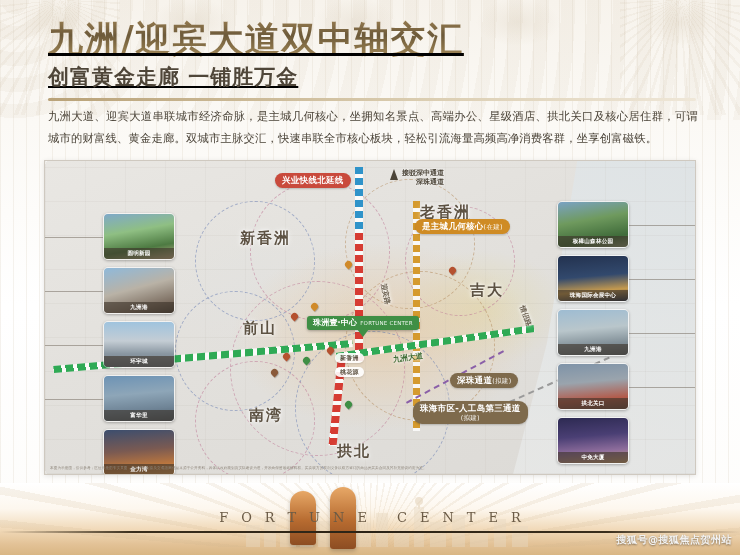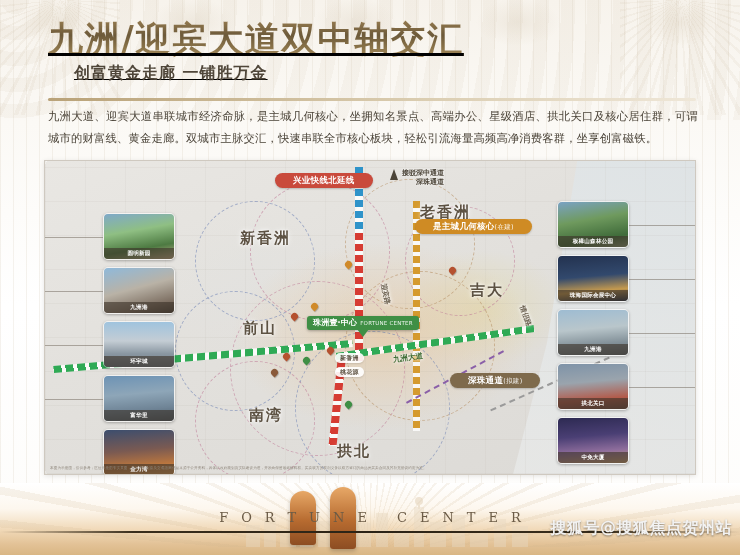--- a/index.html
+++ b/index.html
@@ -42,22 +42,22 @@
   .title{
     font-family:"DejaVu Serif","Liberation Serif",serif;
     font-size:35px; font-weight:700; letter-spacing:1.5px; line-height:1.18;
     background:linear-gradient(180deg,#9a7f52 0%,#6d5a3a 42%,#8a7349 72%,#a98f60 100%);
     -webkit-background-clip:text; background-clip:text; color:transparent;
     -webkit-text-fill-color:transparent;
     white-space:nowrap;
   }
   .subtitle{
     font-family:"DejaVu Serif","Liberation Serif",serif;
-    font-size:16px; font-weight:700; letter-spacing:1px; margin-top:4px;
-    color:#4f4639; white-space:nowrap;margin-left:26px;
+    font-size:21px; font-weight:700; letter-spacing:1px; margin-top:4px;
+    color:#4f4639; white-space:nowrap;
   }
   .rule{
     position:absolute; left:48px; top:98px; width:648px; height:3px;
     background:linear-gradient(90deg,#b9a278 0%,#d9cbae 55%,#efe7d8 100%);
     border-radius:2px;
   }
   .para{
     position:absolute; left:48px; top:106px; width:650px;
     font-size:11.3px; line-height:1.95; color:#4a4338; letter-spacing:.2px;
     text-align:justify;
@@ -114,21 +114,21 @@
     position:absolute; font-family:"DejaVu Serif","Liberation Serif",serif;
     font-size:15px; font-weight:700; color:#5d5243; letter-spacing:2px;
     text-shadow:0 0 3px rgba(255,255,255,.95),0 0 6px rgba(255,255,255,.8);
     white-space:nowrap;
   }
 
   
   .pill{
     position:absolute; white-space:nowrap;
     font-size:8.5px; font-weight:700; color:#fff; letter-spacing:.3px;
-    padding:3px 18px; border-radius:9px; line-height:1;
+    padding:3px 7px; border-radius:9px; line-height:1;
     box-shadow:0 1px 2px rgba(0,0,0,.2);
   }
   .pill .sub{ font-size:6.5px; font-weight:400; opacity:.92; }
   .pill.red{ background:#c94a3c; }
   .pill.orange{ background:#cf8b24; }
   .pill.brown{ background:#7e6a4c; }
   .pill.white{ background:rgba(255,255,255,.9); color:#5b5040; box-shadow:0 1px 2px rgba(0,0,0,.12); }
 
   .tiny-label{
     position:absolute; white-space:nowrap; font-size:7px; color:#6a5f4e;
@@ -206,21 +206,21 @@
     position:absolute; left:0; right:0; bottom:22px; height:2px;
     background:linear-gradient(90deg,rgba(60,45,25,0) 0%,#3a2e1c 18%,#2b2316 50%,#3a2e1c 82%,rgba(60,45,25,0) 100%);
   }
   .tower{
     position:absolute; bottom:10px; width:26px; height:54px;
     background:linear-gradient(180deg,#e7a867,#b76b30 55%,#8d4d22);
     border-radius:13px 13px 3px 3px;
     box-shadow:0 2px 4px rgba(0,0,0,.22);
   }
   .watermark{
-    position:absolute; right:8px; bottom:16px; font-size:16px; font-weight:700;
+    position:absolute; right:8px; bottom:8px; font-size:10px; font-weight:700;
     color:#f2f2f2; letter-spacing:.5px; text-shadow:0 1px 2px rgba(0,0,0,.45);
     white-space:nowrap;
   }
 </style>
 </head>
 <body>
 
 <div id="page">
   <div class="motif"></div>
   <div class="corner-tl"></div>
@@ -266,20 +266,23 @@
     <div class="rgn" style="left:198px;top:158px;">前山</div>
     <div class="rgn" style="left:204px;top:245px;">南湾</div>
     <div class="rgn" style="left:292px;top:253px;margin-top:28px;">拱北</div>
 
     <div class="pill red" style="left:230px;top:12px;">兴业快线北延线</div>
     <div class="pill orange" style="left:370px;top:58px;">
       <span>是主城几何核心</span><span class="sub">(在建)</span>
     </div>
     <div class="pill brown" style="left:405px;top:212px;">
       <span>深珠通道</span><span class="sub">(拟建)</span>
+    </div>
+    <div class="pill brown" style="left:368px;top:240px;text-align:center;">
+      <span>珠海市区-人工岛第三通道</span><br><span class="sub">(拟建)</span>
     </div>
 
     <div class="route-name" style="left:348px;top:192px;transform:rotate(-8deg);">九洲大道</div>
     <div class="tiny-label" style="left:330px;top:128px;transform:rotate(78deg);">迎宾路</div>
     <div class="tiny-label" style="left:470px;top:150px;transform:rotate(70deg);">情侣路</div>
     <div class="pill white" style="left:290px;top:192px;font-size:6px;padding:2px 5px;">新香洲</div>
     <div class="pill white" style="left:290px;top:206px;font-size:6px;padding:2px 5px;">桃花源</div>
 
     <div class="marker" style="left:262px;top:155px;">
       <span>珠洲壹·中心</span>

